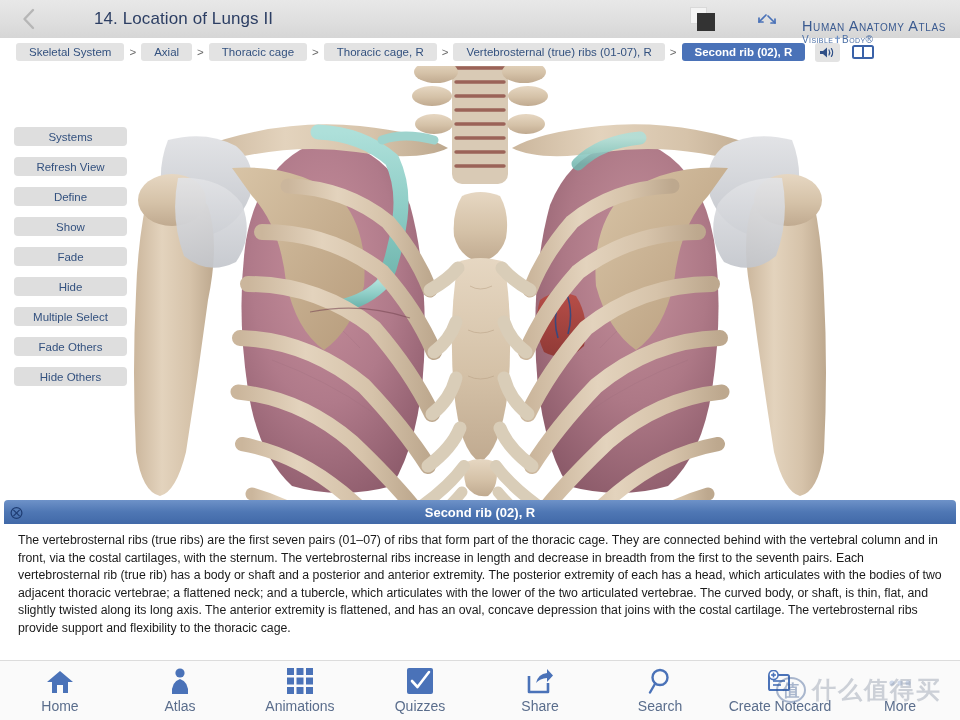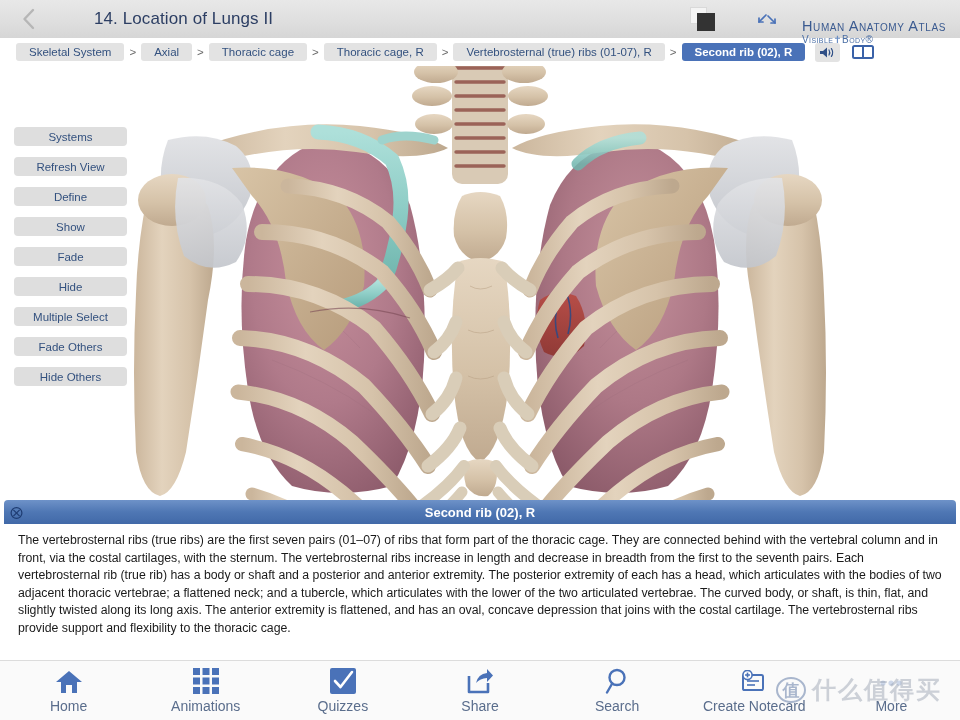--- a/index.html
+++ b/index.html
@@ -533,20 +533,29 @@
 
   <div class="navitem">
     <div class="navicon">
       <svg width="28" height="25" viewBox="0 0 28 25">
         <path d="M14 2 L27 13 L22 13 L22 24 L17 24 L17 16 L11 16 L11 24 L6 24 L6 13 L1 13 Z" fill="#4a72b8"></path>
       </svg>
     </div>
     <div class="navlabel">Home</div>
   </div>
 
+  <div class="navitem">
+    <div class="navicon">
+      <svg width="22" height="26" viewBox="0 0 22 26">
+        <circle cx="11" cy="5" r="4.6" fill="#4a72b8"></circle>
+        <path d="M3 26 Q2 14 11 11 Q20 14 19 26 Z" fill="#4a72b8"></path>
+      </svg>
+    </div>
+    <div class="navlabel">Atlas</div>
+  </div>
 
   <div class="navitem">
     <div class="navicon">
       <svg width="26" height="26" viewBox="0 0 26 26">
         <g fill="#4a72b8">
           <rect x="0" y="0" width="7" height="7"></rect>
             <rect x="9.5" y="0" width="7" height="7"></rect>
             <rect x="19" y="0" width="7" height="7"></rect>
           <rect x="0" y="9.5" width="7" height="7"></rect>
             <rect x="9.5" y="9.5" width="7" height="7"></rect>

